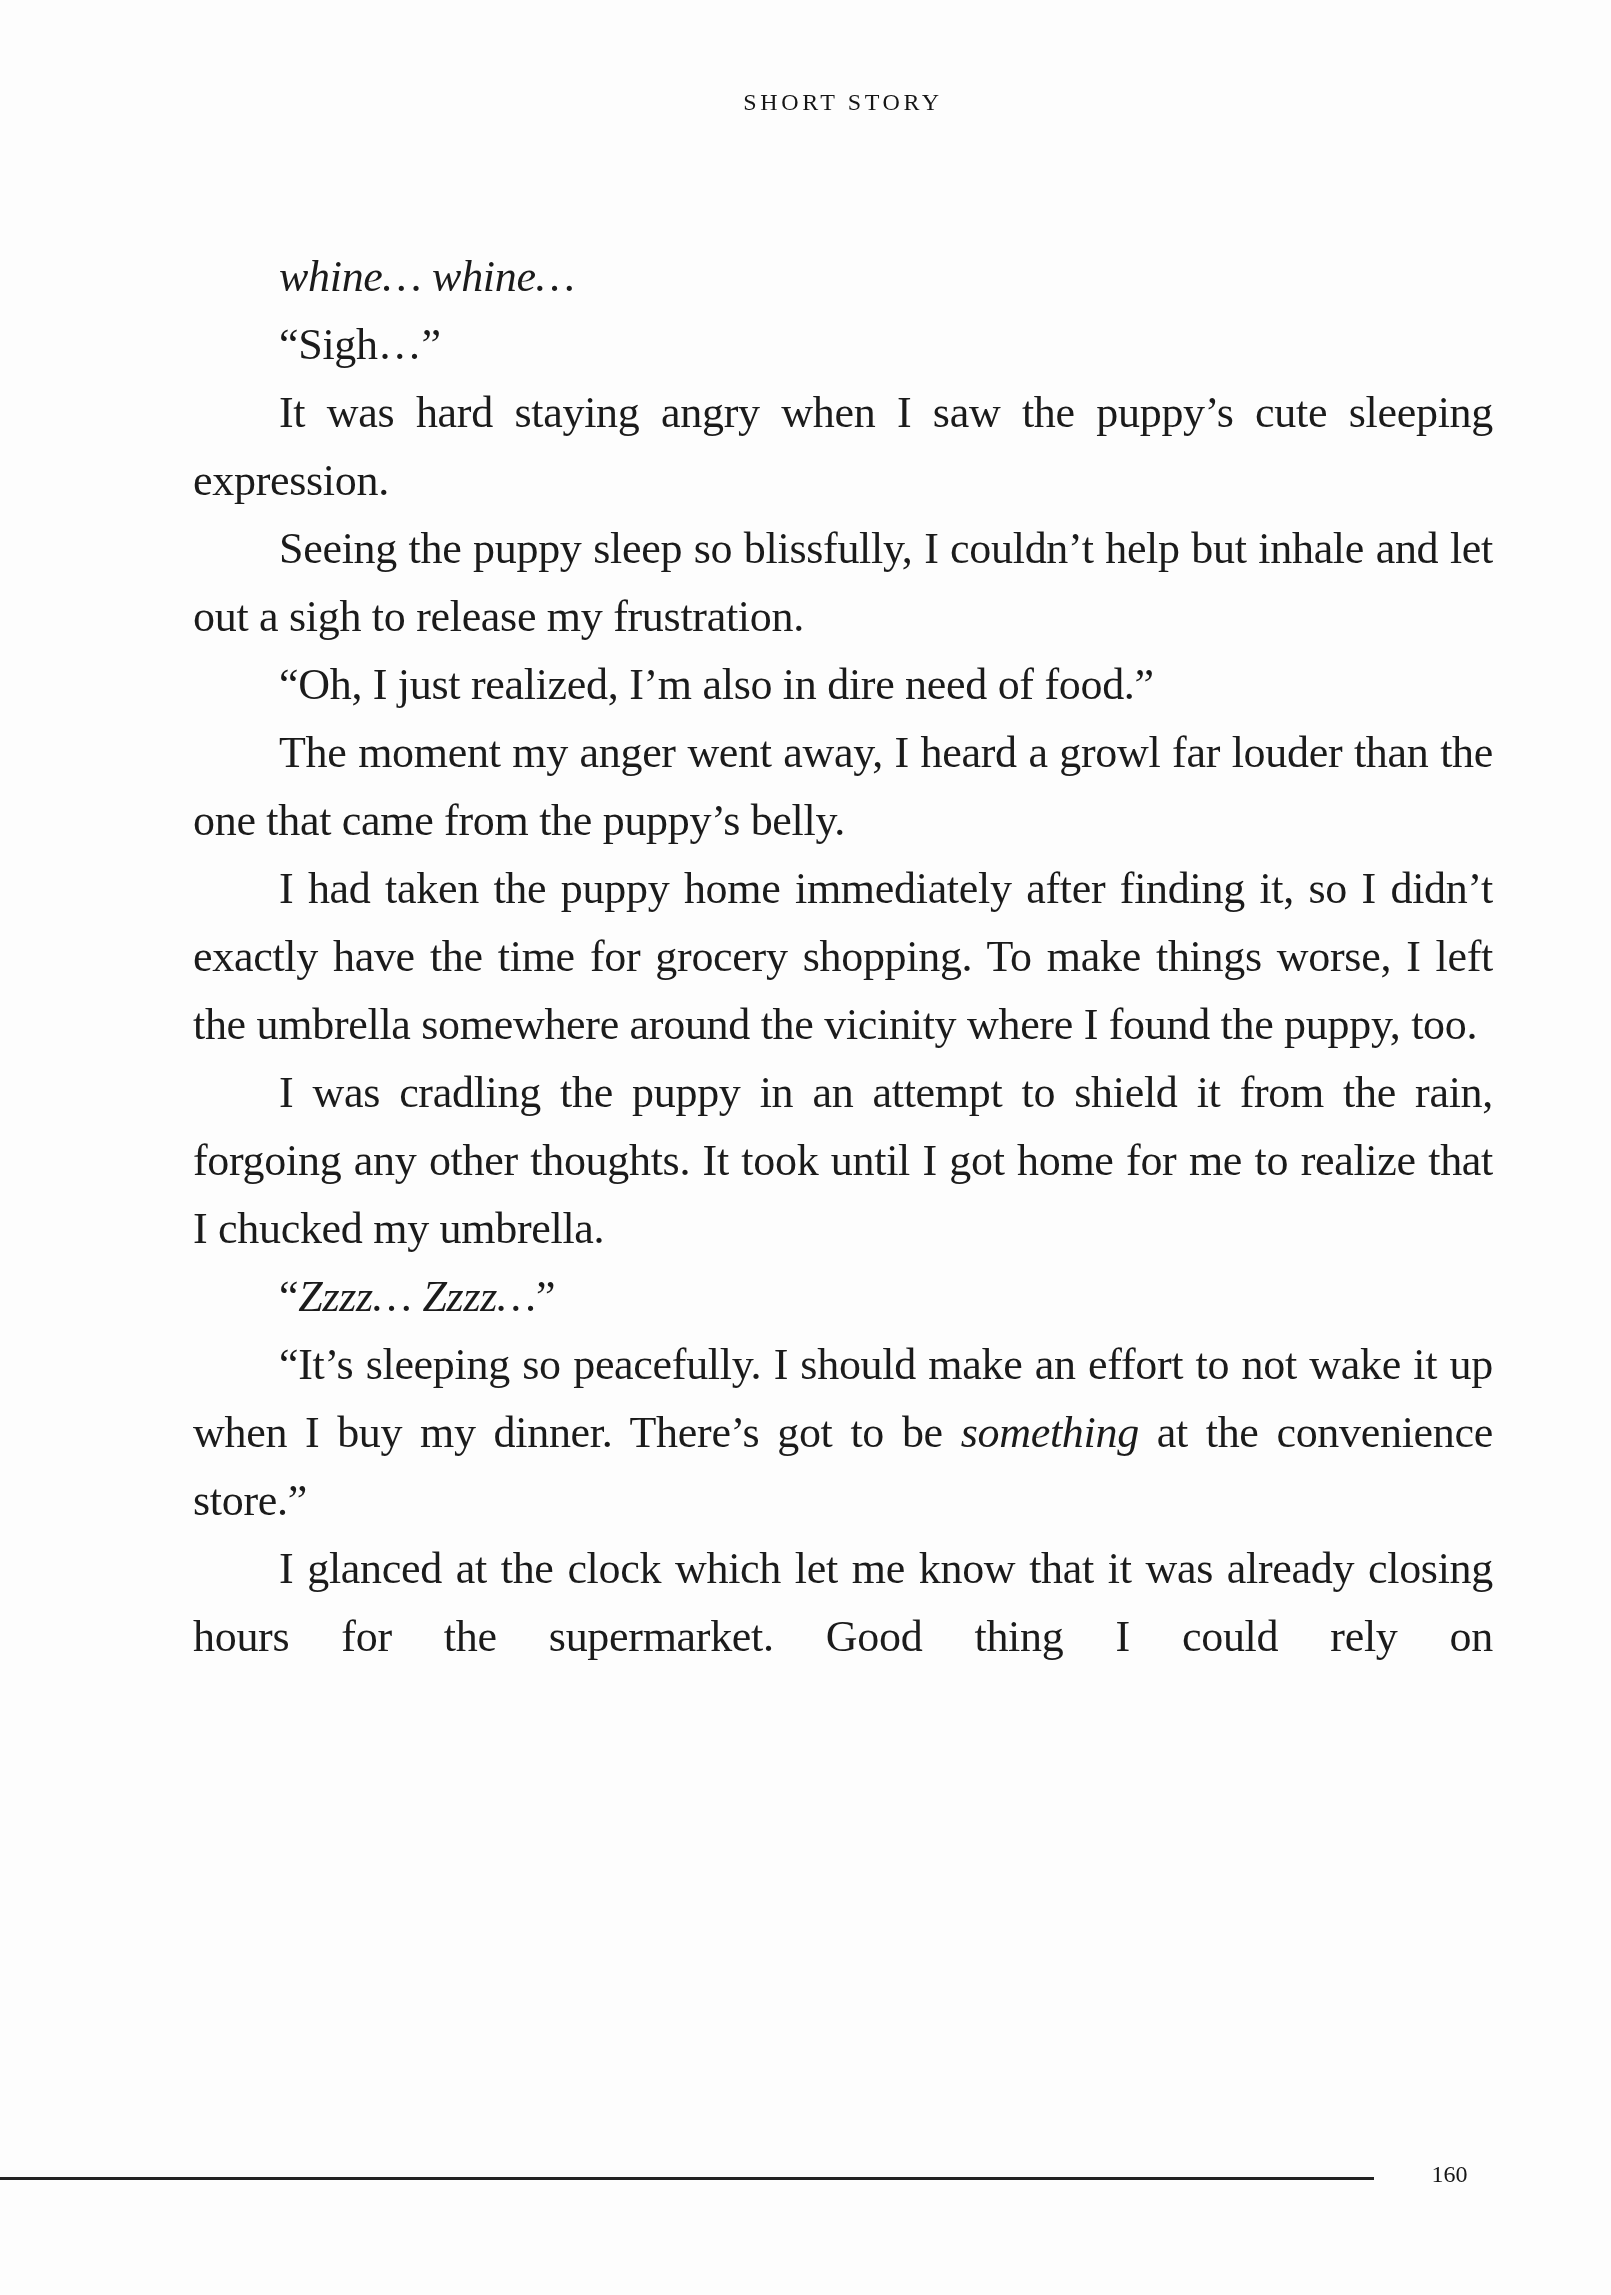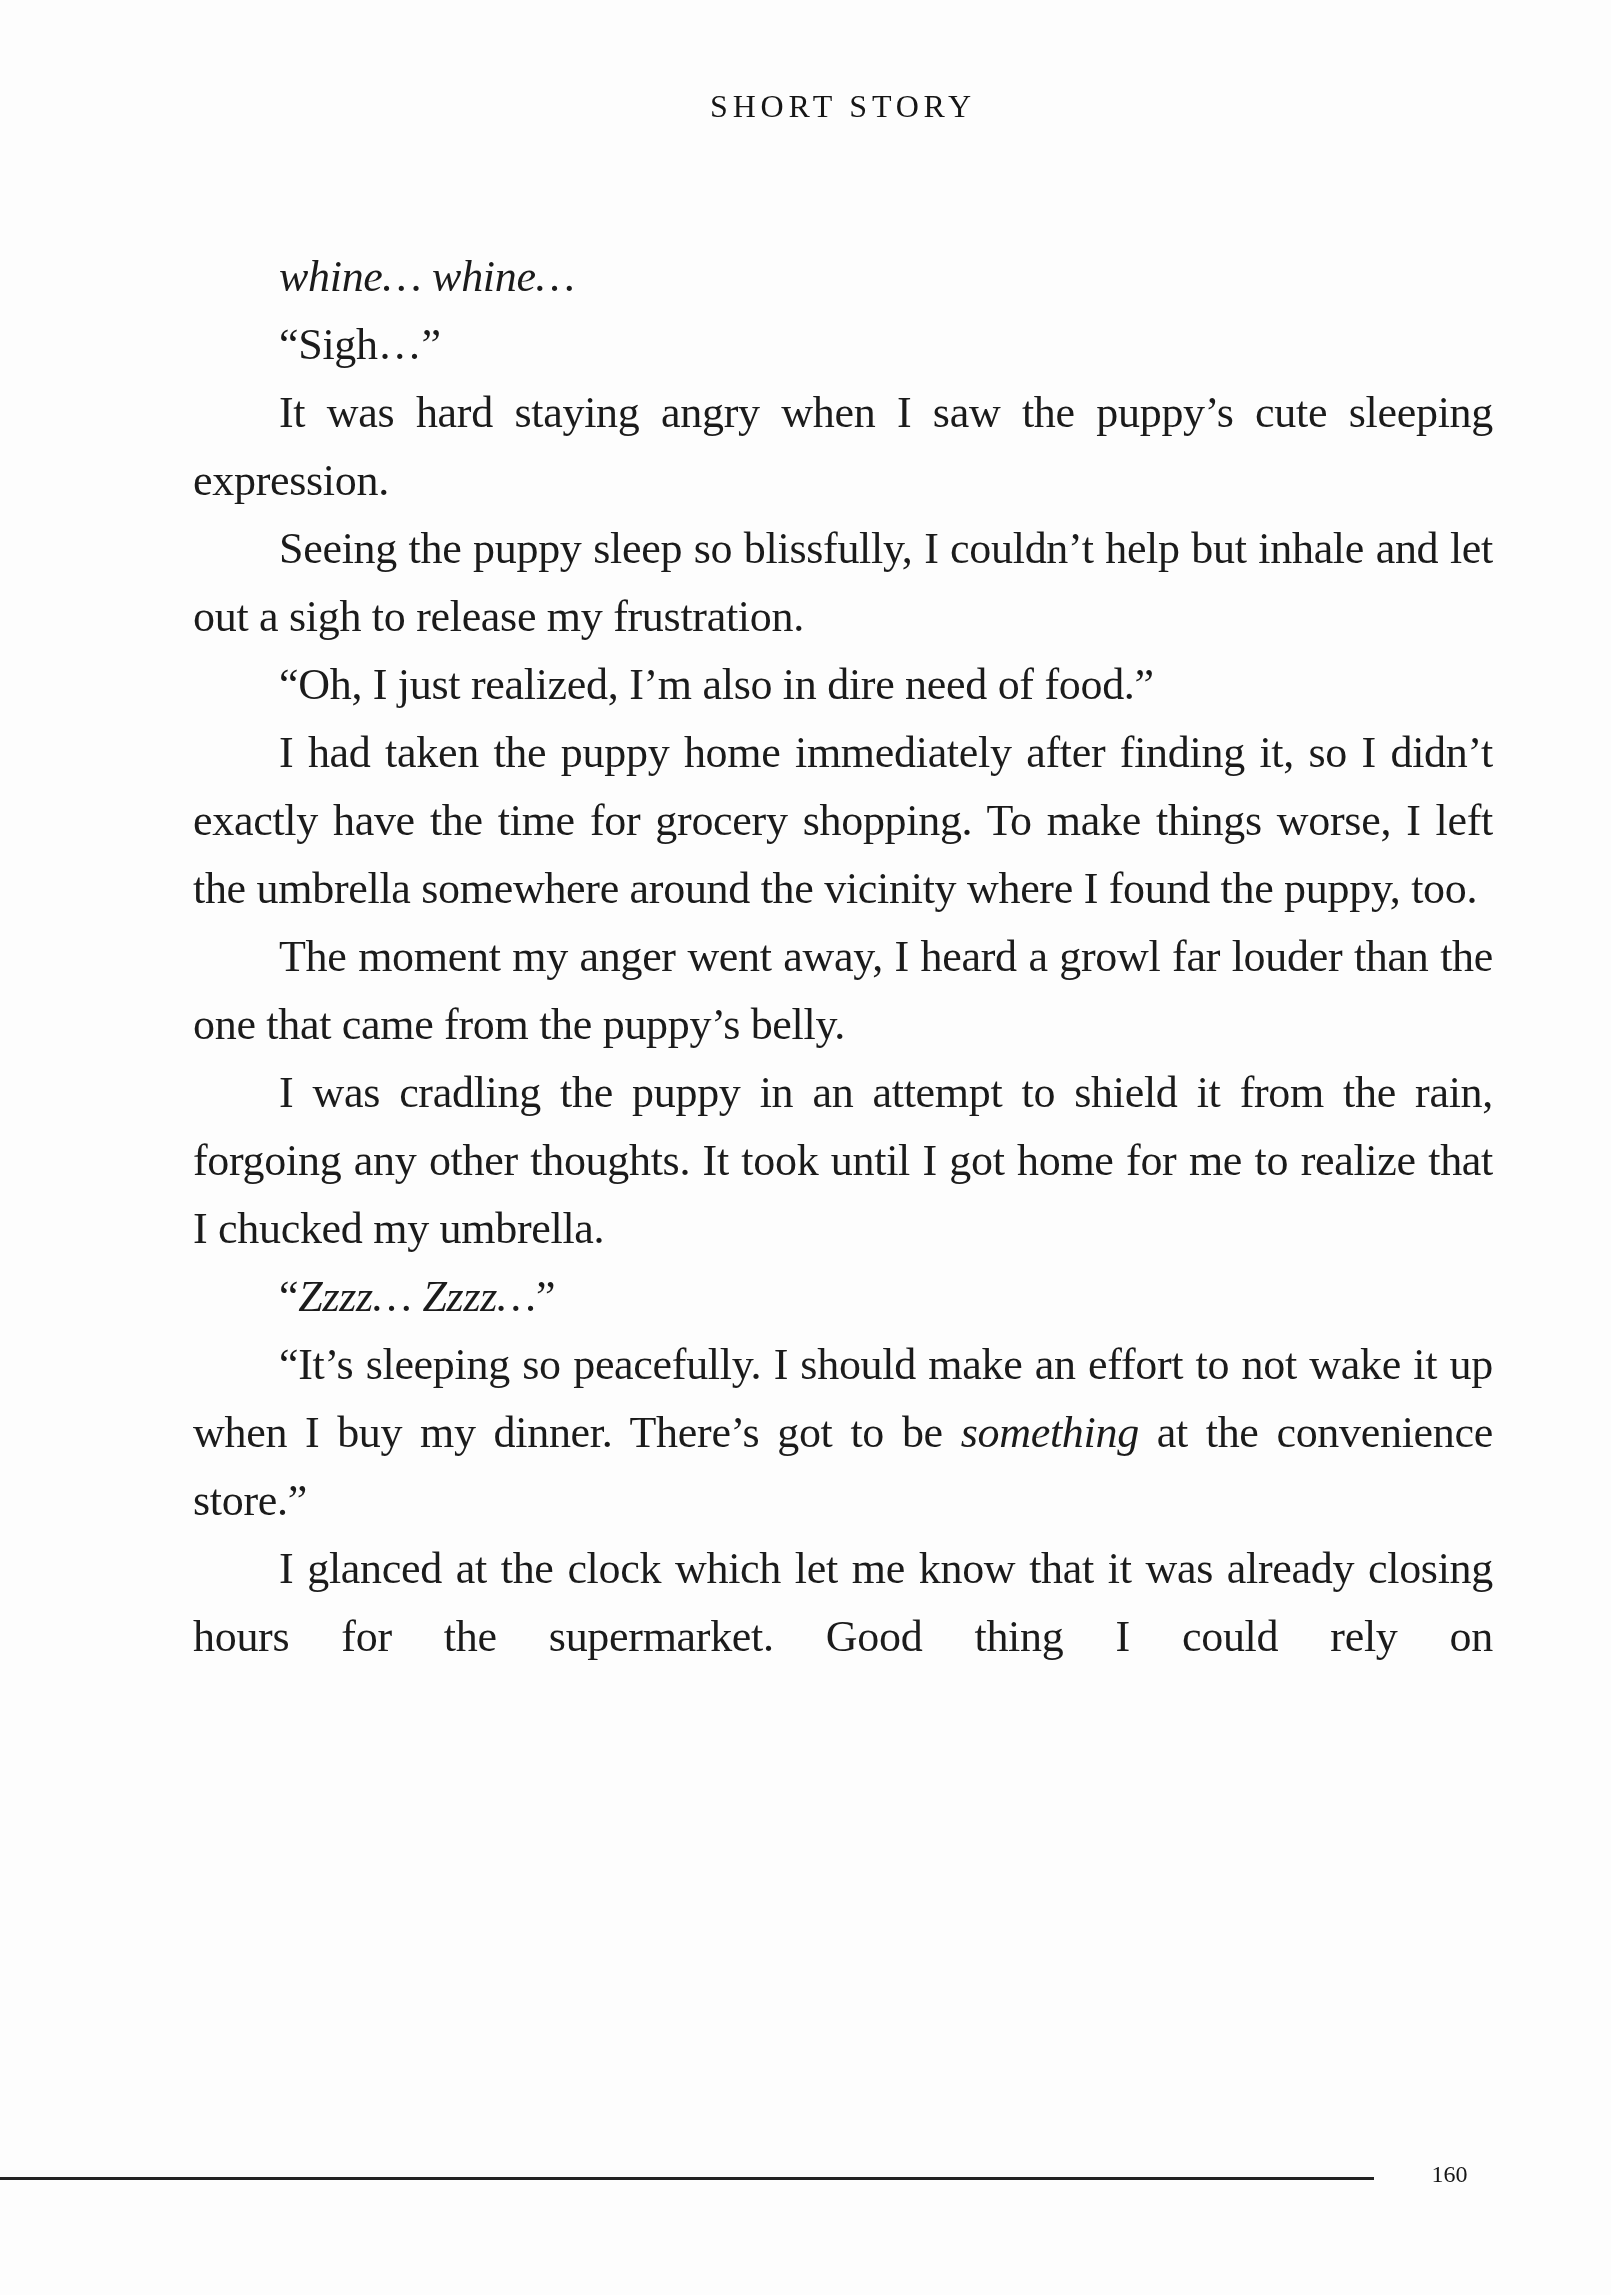--- a/index.html
+++ b/index.html
@@ -14,21 +14,21 @@
     font-family: "Liberation Serif", serif;
     color: #1b1b1b;
     overflow: hidden;
   }
   .running-head {
     position: absolute;
     top: 90px;
     left: 193px;
     width: 1300px;
     text-align: center;
-    font-size: 32px;
+    font-size: 24px;
     line-height: 1;
     letter-spacing: 0.15em;
     color: #161616;
   }
   .body-text {
     position: absolute;
     top: 243px;
     left: 193px;
     width: 1300px;
     font-size: 44px;
@@ -70,22 +70,22 @@
 <body>
 
 <div class="running-head">SHORT STORY</div>
 
 <main class="body-text">
     <p><span class="italic">whine… whine…</span></p>
     <p><span>“Sigh…”</span></p>
     <p><span>It was hard staying angry when I saw the puppy’s cute sleeping expression.</span></p>
     <p><span>Seeing the puppy sleep so blissfully, I couldn’t help but inhale and let out a sigh to release my frustration.</span></p>
     <p><span>“Oh, I just realized, I’m also in dire need of food.”</span></p>
+    <p><span>The moment my anger went away, I heard a growl far louder than the one that came from the puppy’s belly.</span></p>
     <p><span>I had taken the puppy home immediately after finding it, so I didn’t exactly have the time for grocery shopping. To make things worse, I left the umbrella somewhere around the vicinity where I found the puppy, too.</span></p>
-    <p><span>The moment my anger went away, I heard a growl far louder than the one that came from the puppy’s belly.</span></p>
     <p><span>I was cradling the puppy in an attempt to shield it from the rain, forgoing any other thoughts. It took until I got home for me to realize that I chucked my umbrella.</span></p>
     <p><span>“</span><span class="italic">Zzzz… Zzzz…</span><span>”</span></p>
     <p><span>“It’s sleeping so peacefully. I should make an effort to not wake it up when I buy my dinner. There’s got to be </span><span class="italic">something</span><span> at the convenience store.”</span></p>
     <p class="continued"><span>I glanced at the clock which let me know that it was already closing hours for the supermarket. Good thing I could rely on</span></p>
   </main>
 
 <div class="footer-rule"></div>
 
 <div class="page-number">160</div>
 

